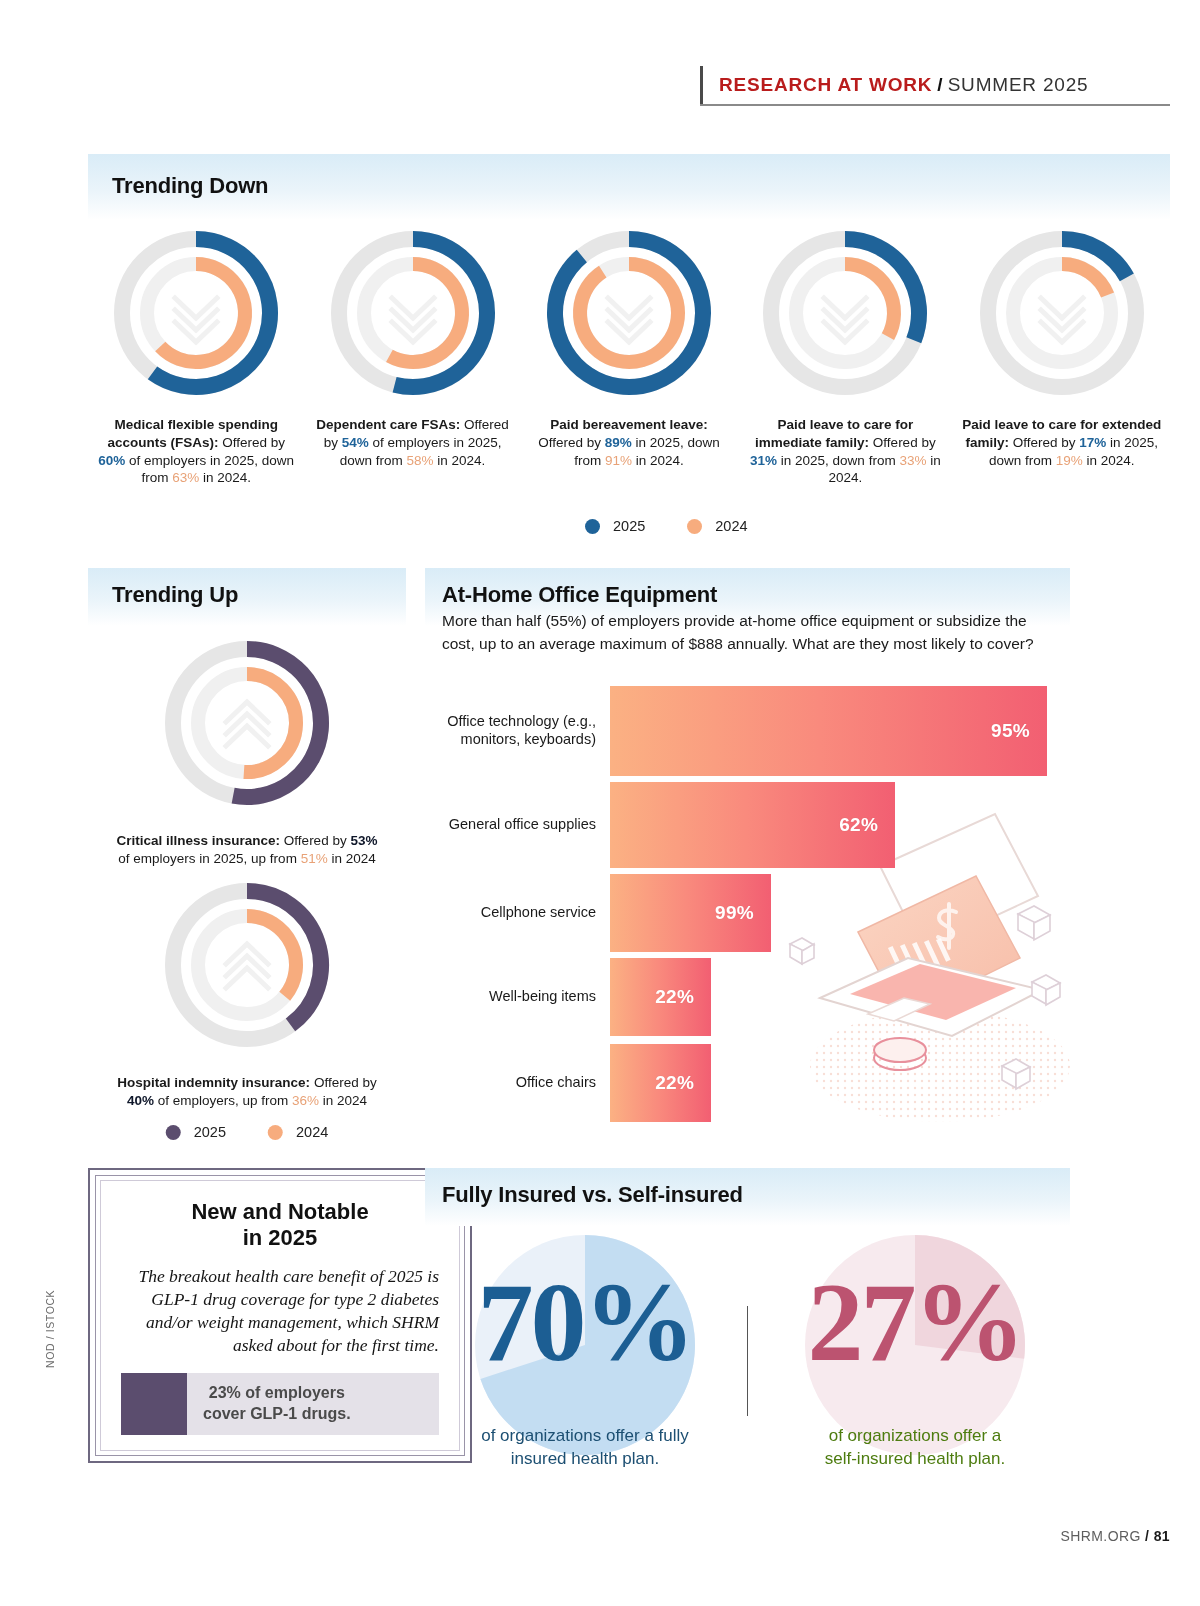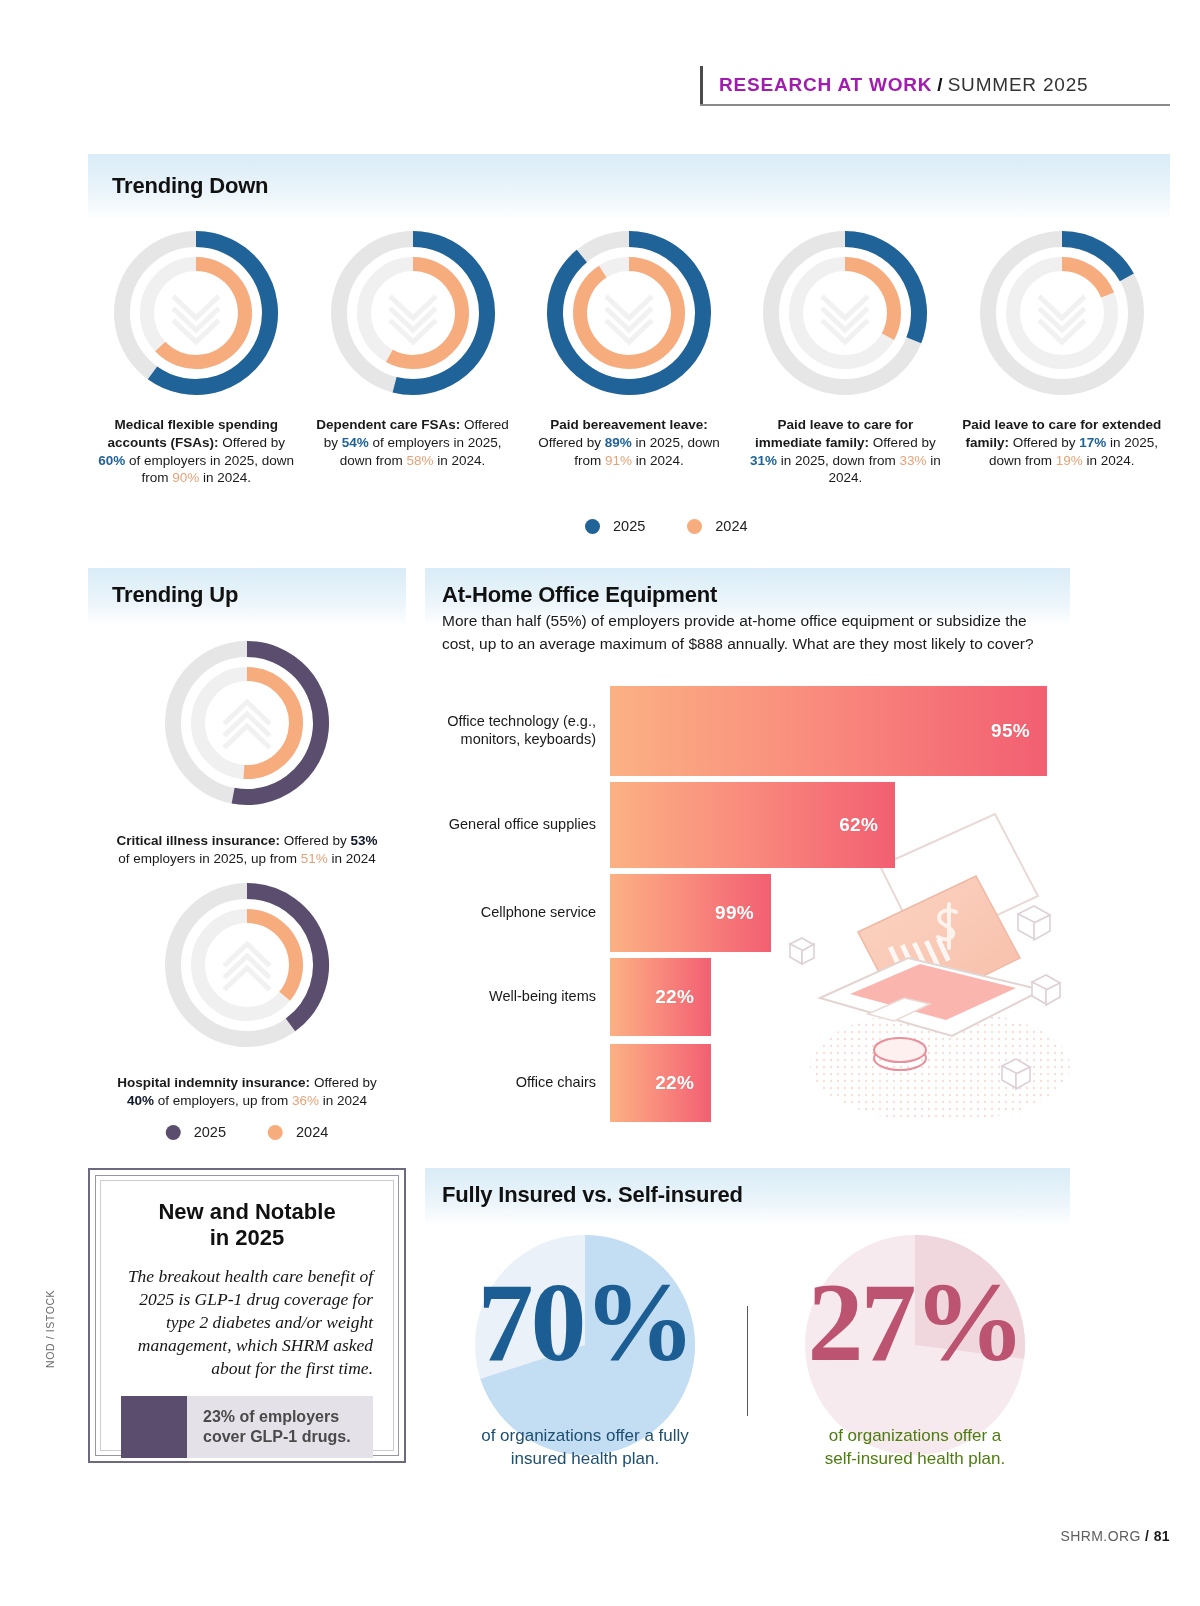--- a/index.html
+++ b/index.html
@@ -11,21 +11,21 @@
     overflow: hidden;
   }
   .page { position: relative; width: 1200px; height: 1606px; }
 
   
   .header {
     position: absolute; left: 700px; top: 62px; width: 470px; height: 46px;
     display: flex; align-items: center;
   }
   .header-rule-left { width: 3px; height: 38px; background: #4a4a4a; margin-right: 16px; }
-  .header-title { font-size: 19px; font-weight: bold; letter-spacing: 0.8px; color: #a21caf; }
+  .header-title { font-size: 19px; font-weight: bold; letter-spacing: 0.8px; color: #b91c1c; }
   .header-slash { font-size: 19px; font-weight: bold; color: #111; margin: 0 5px; }
   .header-sub { font-size: 19px; font-weight: normal; letter-spacing: 0.8px; color: #333; }
   .header-underline {
     position: absolute; left: 700px; top: 104px; width: 470px; height: 2px; background: #8a8a8a;
   }
 
   
   .banner {
     background: linear-gradient(180deg, #d9ecf7 0%, #eaf4fa 55%, #ffffff 100%);
   }
@@ -104,21 +104,21 @@
     color: #ffffff; font-weight: bold; font-size: 19px;
     padding-right: 17px; letter-spacing: 0.3px;
     text-shadow: 0 0 2px rgba(0,0,0,0.07);
   }
 
   
   #laptop-art { position: absolute; left: 355px; top: 50px; width: 290px; height: 400px; opacity: 1; }
 
   
   #notable {
-    position: absolute; left: 88px; top: 1168px; width: 318px; height: 295px;
+    position: absolute; left: 88px; top: 1168px; width: 384px; height: 295px;
     background: #ffffff;
     border: 2px solid #6e6880;
     padding: 5px;
   }
   #notable-inner { width: 100%; height: 100%; border: 1px solid #9a94a8; padding: 4px; }
   #notable-inner2 {
     width: 100%; height: 100%; border: 1px solid #cfcad8;
     padding: 18px 20px 16px; display: flex; flex-direction: column; align-items: center;
   }
   #notable-title {
@@ -126,21 +126,21 @@
   }
   #notable-body {
     margin-top: 14px; font-family: "Liberation Serif", serif; font-style: italic;
     font-size: 17.5px; line-height: 1.32; text-align: right; color: #151515;
   }
   #notable-stat {
     margin-top: 16px; width: 100%; height: 62px; background: #e4e1e8; display: flex; align-items: center;
   }
   #notable-swatch { width: 66px; height: 62px; background: #5b4d6e; flex: 0 0 66px; }
   #notable-stat-text {
-    padding-left: 16px; font-size: 16px; font-weight: bold; line-height: 1.3; color: #4a4a4a;
+    padding-left: 16px; font-size: 16px; font-weight: bold; line-height: 1.3; color: #4a4a4a; text-align: center;
   }
 
   
   #insured {
     position: absolute; left: 425px; top: 1168px; width: 645px; height: 330px;
   }
   #insured .banner { position: absolute; left: 0; top: 0; width: 645px; height: 58px; }
   #insured .banner-title { position: absolute; left: 17px; top: 14px; }
   .ins-half { position: absolute; top: 62px; width: 300px; height: 270px; }
   #ins-left { left: 10px; }
@@ -202,21 +202,21 @@
     <g stroke="#f1f1f1" stroke-width="5" fill="none" stroke-linecap="square">
          <path d="M68 74 L89 94 L110 74"></path>
          <path d="M68 86 L89 106 L110 86"></path>
          <path d="M68 98 L89 118 L110 98"></path>
        </g>
     <path d="M 89 15 A 74 74 0 1 1 45.50389133035699 148.8672575837461" fill="none" stroke="#1f6399" stroke-width="16"></path>
     <path d="M 89 40 A 49 49 0 1 1 53.280537256350826 122.54280819050574" fill="none" stroke="#f7ac7e" stroke-width="14"></path>
   </svg>
      </div>
      <div class="cap">
-       <b>Medical flexible spending accounts (FSAs):</b> Offered by <span class="v25">60%</span> of employers in 2025, down from <span class="v24">90%</span> in 2024.
+       <b>Medical flexible spending accounts (FSAs):</b> Offered by <span class="v25">60%</span> of employers in 2025, down from <span class="v24">63%</span> in 2024.
      </div>
         </div>
         <div class="donut-cell">
           <div class="donut-wrap">
        <svg width="178" height="178" viewBox="0 0 178 178">
     <circle cx="89" cy="89" r="74" fill="none" stroke="#e6e6e6" stroke-width="16"></circle>
     <circle cx="89" cy="89" r="49" fill="none" stroke="#f0f0f0" stroke-width="14"></circle>
     <g stroke="#f1f1f1" stroke-width="5" fill="none" stroke-linecap="square">
          <path d="M68 74 L89 94 L110 74"></path>
          <path d="M68 86 L89 106 L110 86"></path>

